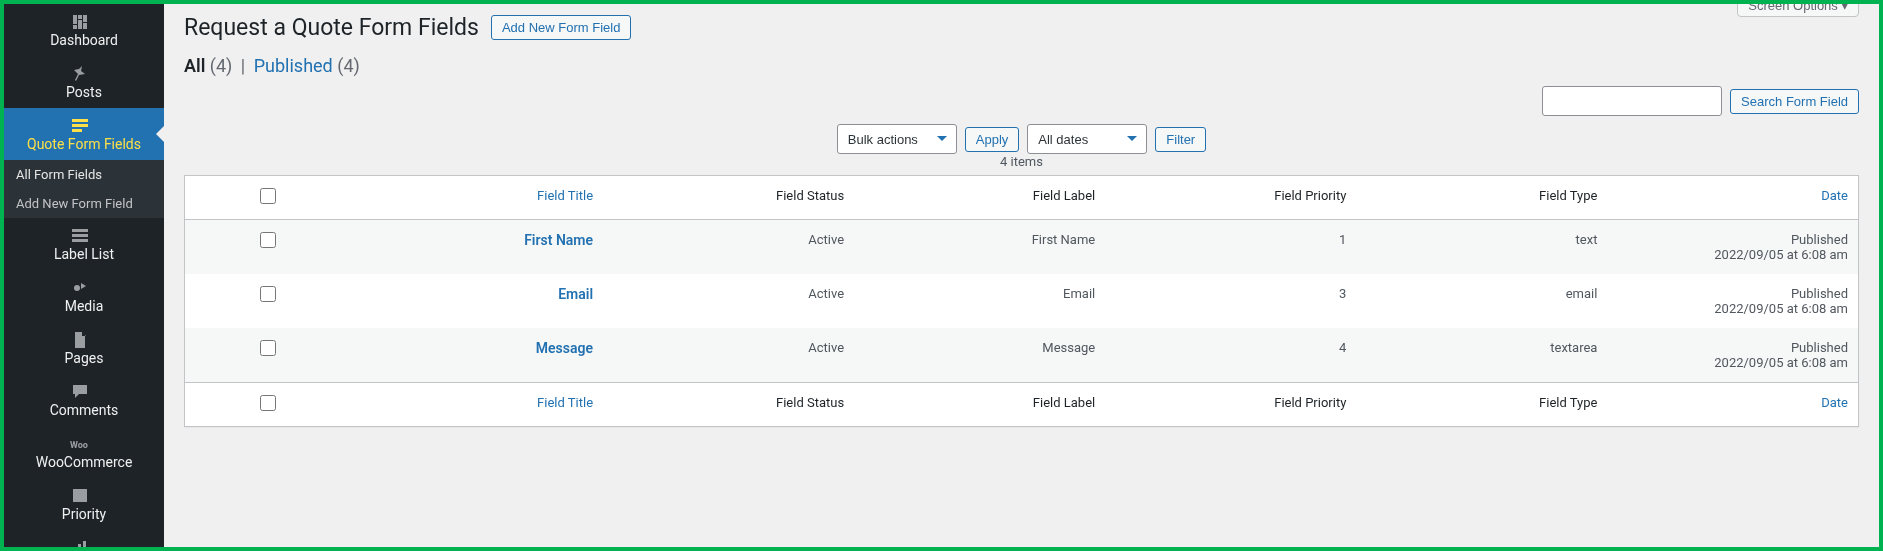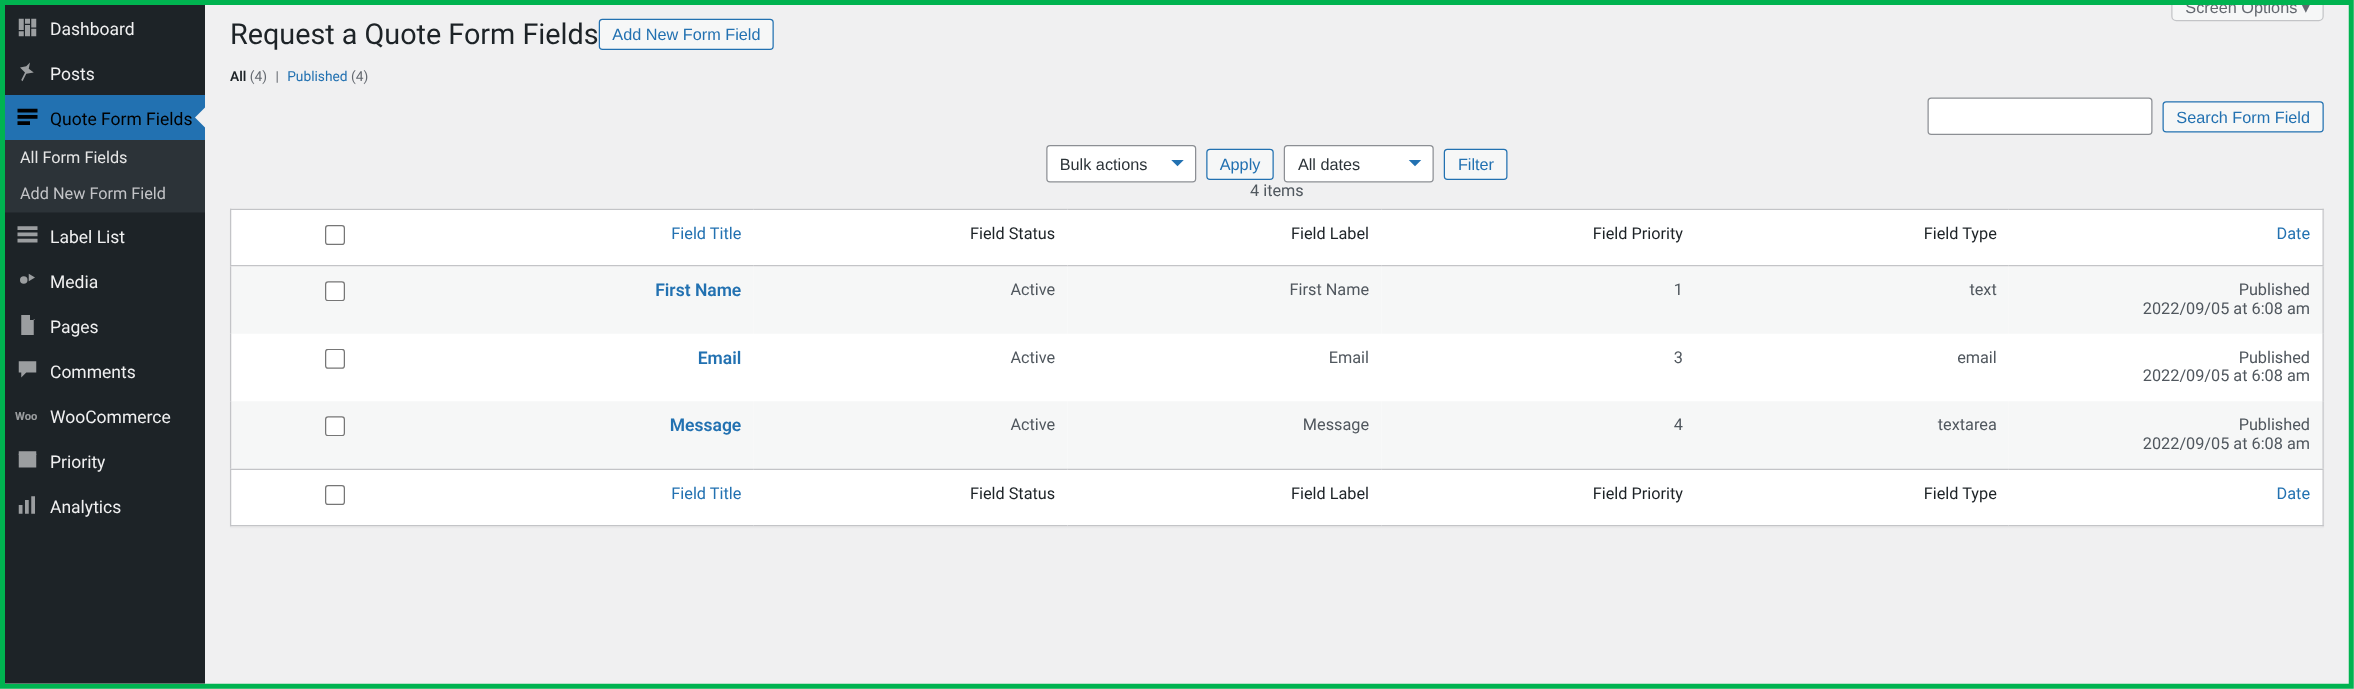--- a/index.html
+++ b/index.html
@@ -2,39 +2,39 @@
 <html><head>
 <meta charset="utf-8">
 <style>
 * { margin: 0; padding: 0; box-sizing: border-box; }
 body { font-family: -apple-system, BlinkMacSystemFont, "Segoe UI", Roboto, sans-serif; font-size: 13px; color: #3c434a; background: #f0f0f1; border: 4px solid #00b350; width: 1883px; height: 551px; overflow: hidden; }
 
 .layout { display: flex; height: 100%; }
 
 
 .sidebar { width: 160px; background: #1d2327; color: #f0f0f1; flex-shrink: 0; }
-.sidebar-item { display: flex; align-items: flex-end; padding: 8px 8px; cursor: pointer; color: #f0f0f1; font-size: 14px; }
+.sidebar-item { display: flex; align-items: center; padding: 8px 8px; cursor: pointer; color: #f0f0f1; font-size: 14px; flex-direction: column; }
 .sidebar-item .icon { width: 20px; height: 20px; margin-right: 8px; display: inline-flex; align-items: center; justify-content: center; opacity: 0.6; }
-.sidebar-item.current { background: #2271b1; color: #000000; position: relative; }
+.sidebar-item.current { background: #2271b1; color: #fde047; position: relative; }
 .sidebar-item.current .icon { opacity: 1; }
 .sidebar-item.current::after { content: ""; position: absolute; right: 0; top: 50%; transform: translateY(-50%); border: 8px solid transparent; border-right-color: #f0f0f1; }
 .sidebar-sub { background: #2c3338; }
 .sidebar-sub-item { display: block; padding: 7px 12px; color: #c3c4c7; font-size: 13px; cursor: pointer; }
 .sidebar-sub-item.current { color: #e5e5e5; font-weight: 400; }
 
 
 .main { flex: 1; padding: 10px 20px; position: relative; }
 .screen-options { position: absolute; top: -10px; right: 20px; }
 .screen-options-btn { background: #f6f7f7; border: 1px solid #c3c4c7; border-radius: 0 0 4px 4px; padding: 3px 10px; font-size: 13px; color: #646970; cursor: pointer; }
 
-.page-head { display: flex; align-items: center; margin-bottom: 14px; }
+.page-head { display: flex; align-items: center; gap: 12px; margin-bottom: 14px; }
 .page-title { font-size: 23px; font-weight: 400; color: #1d2327; }
 .btn-outline { background: #f6f7f7; border: 1px solid #2271b1; color: #2271b1; padding: 4px 10px; border-radius: 3px; font-size: 13px; cursor: pointer; }
 
-.subsubsub { margin-bottom: 10px; font-size: 11px; color: #646970; }
+.subsubsub { margin-bottom: 10px; font-size: 18px; color: #646970; }
 .subsubsub a { color: #2271b1; text-decoration: none; }
 .subsubsub .count { color: #646970; }
 .subsubsub .sep { margin: 0 4px; color: #646970; }
 .subsubsub .current { color: #1d2327; font-weight: 600; }
 
 .tablenav { display: flex; align-items: center; justify-content: space-between; margin-bottom: 6px; flex-direction: column; }
 .tablenav-left { display: flex; align-items: center; gap: 8px; }
 .tablenav-right { display: flex; align-items: flex-start; gap: 8px; }
 .search-box { display: flex; align-items: center; gap: 8px; margin-bottom: 8px; justify-content: flex-end; }
 

